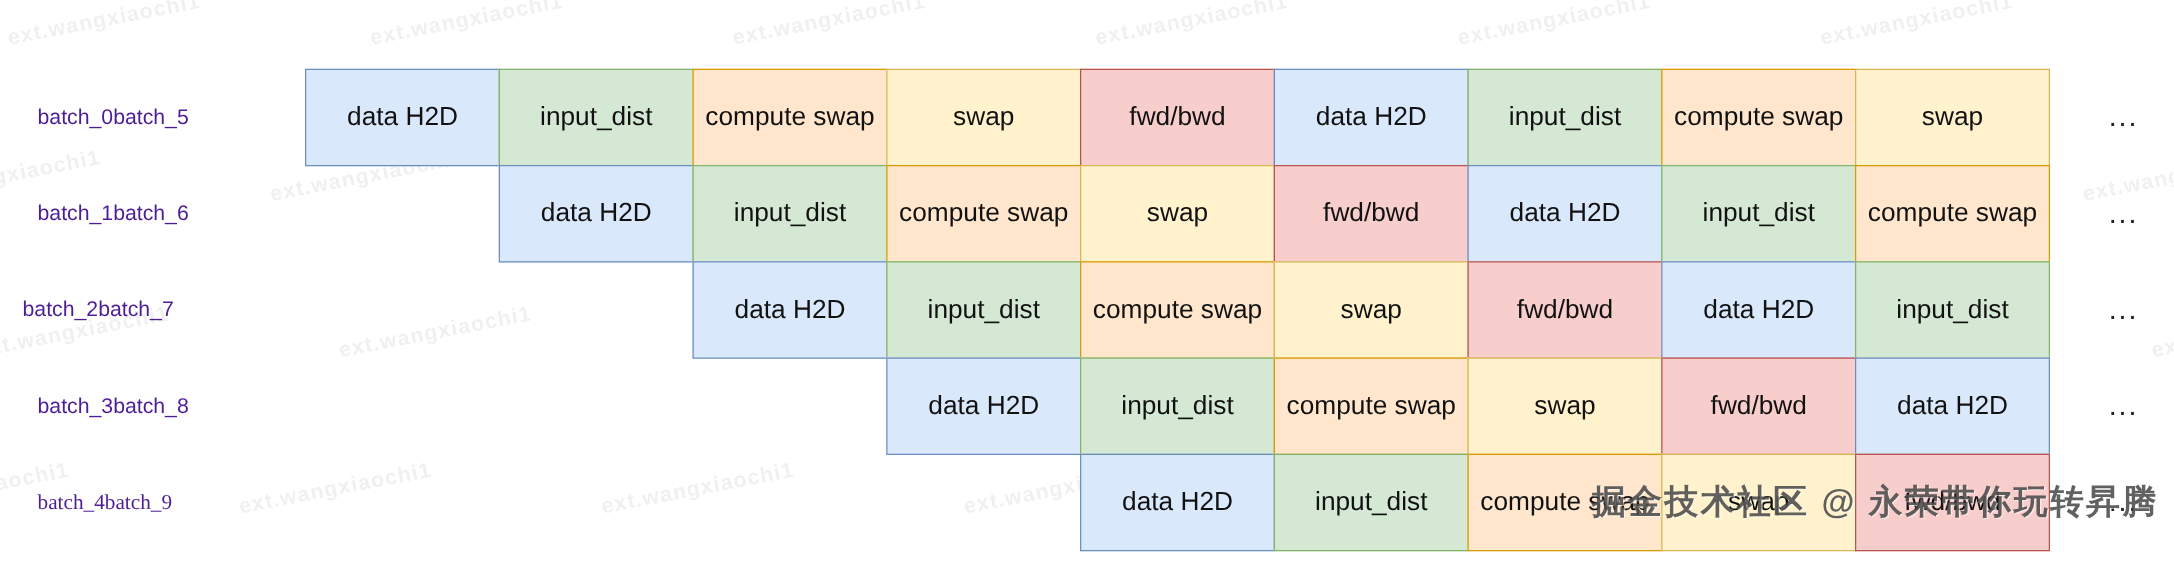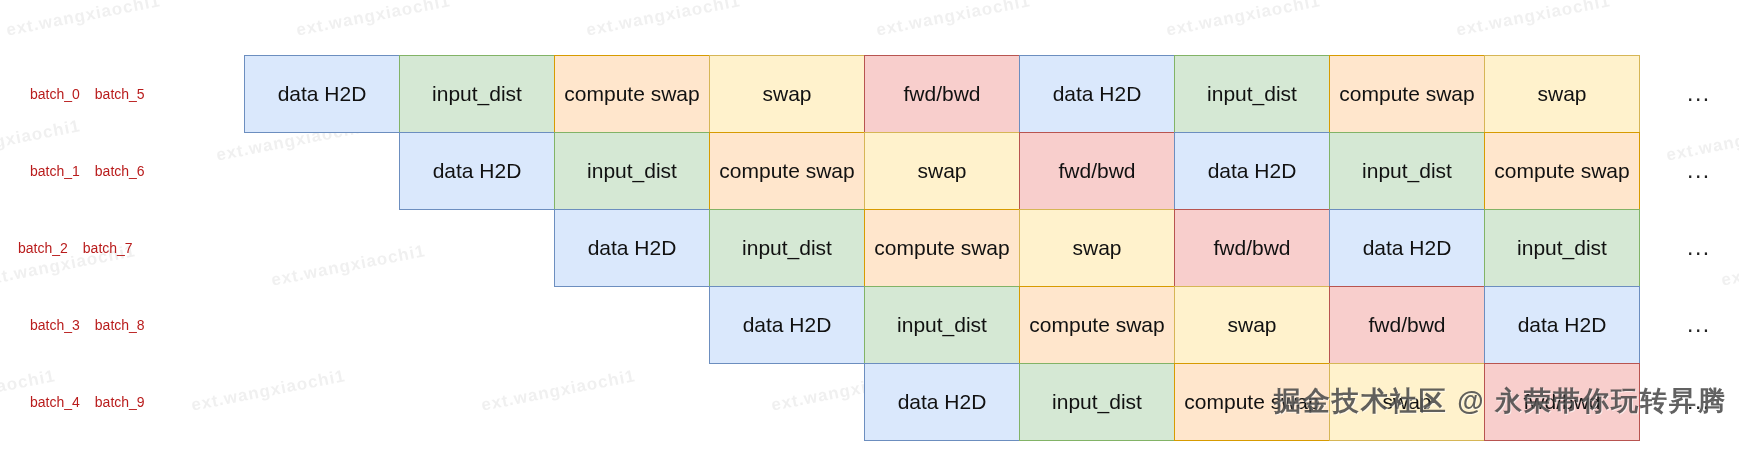--- a/index.html
+++ b/index.html
@@ -3,22 +3,22 @@
 <meta charset="utf-8">
 <style>
   html,body{margin:0;padding:0;background:#ffffff;}
   body{width:1739px;height:451px;font-family:"Liberation Sans",sans-serif;}
   .canvas{position:relative;width:1739px;height:451px;background:#ffffff;overflow:hidden;}
 
   .wm-layer{position:absolute;inset:0;pointer-events:none;}
   .wm{position:absolute;font-size:17px;font-weight:700;letter-spacing:1px;
       color:rgba(90,90,90,0.09);transform:rotate(-11deg);white-space:nowrap;}
 
-  .row-label{position:absolute;display:flex;align-items:center;gap:15px;
-      font-size:14px;color:#b91c1c;white-space:nowrap;}
+  .row-label{position:absolute;display:flex;align-items:center;
+      font-size:17px;color:#4c1d95;white-space:nowrap;}
 
   .cell{position:absolute;box-sizing:border-box;border:1px solid #999;
       display:flex;align-items:center;justify-content:center;
       font-size:21px;color:#111;white-space:nowrap;overflow:hidden;}
 
   .ellipsis{position:absolute;display:flex;align-items:center;
       font-size:23px;color:#222;letter-spacing:1.5px;}
 
   .footer-wm{position:absolute;right:12px;bottom:32px;font-size:27px;font-weight:700;
       letter-spacing:2px;color:rgba(62,62,62,0.82);white-space:nowrap;
@@ -100,21 +100,21 @@
         <span>batch_3</span>
         <span>batch_8</span>
       </div>
       <div class="cell" style="left: 709px; top: 286px; width: 156px; height: 78px; background: rgb(218, 232, 252); border-color: rgb(108, 142, 191);">data H2D</div>
       <div class="cell" style="left: 864px; top: 286px; width: 156px; height: 78px; background: rgb(213, 232, 212); border-color: rgb(130, 179, 102);">input_dist</div>
       <div class="cell" style="left: 1019px; top: 286px; width: 156px; height: 78px; background: rgb(255, 230, 204); border-color: rgb(215, 155, 0);">compute swap</div>
       <div class="cell" style="left: 1174px; top: 286px; width: 156px; height: 78px; background: rgb(255, 242, 204); border-color: rgb(214, 182, 86);">swap</div>
       <div class="cell" style="left: 1329px; top: 286px; width: 156px; height: 78px; background: rgb(248, 206, 204); border-color: rgb(184, 84, 80);">fwd/bwd</div>
       <div class="cell" style="left: 1484px; top: 286px; width: 156px; height: 78px; background: rgb(218, 232, 252); border-color: rgb(108, 142, 191);">data H2D</div>
       <div class="ellipsis" style="left: 1687px; top: 286px; height: 77px;">...</div>
-      <div class="row-label" style="left: 30px; top: 363px; height: 77px;">
+      <div class="row-label" style="left: 30px; top: 363px; height: 77px; font-family: Liberation Serif, serif;">
         <span>batch_4</span>
         <span>batch_9</span>
       </div>
       <div class="cell" style="left: 864px; top: 363px; width: 156px; height: 78px; background: rgb(218, 232, 252); border-color: rgb(108, 142, 191);">data H2D</div>
       <div class="cell" style="left: 1019px; top: 363px; width: 156px; height: 78px; background: rgb(213, 232, 212); border-color: rgb(130, 179, 102);">input_dist</div>
       <div class="cell" style="left: 1174px; top: 363px; width: 156px; height: 78px; background: rgb(255, 230, 204); border-color: rgb(215, 155, 0);">compute swap</div>
       <div class="cell" style="left: 1329px; top: 363px; width: 156px; height: 78px; background: rgb(255, 242, 204); border-color: rgb(214, 182, 86);">swap</div>
       <div class="cell" style="left: 1484px; top: 363px; width: 156px; height: 78px; background: rgb(248, 206, 204); border-color: rgb(184, 84, 80);">fwd/bwd</div>
       <div class="ellipsis" style="left: 1687px; top: 363px; height: 77px;">...</div>
     </div>

